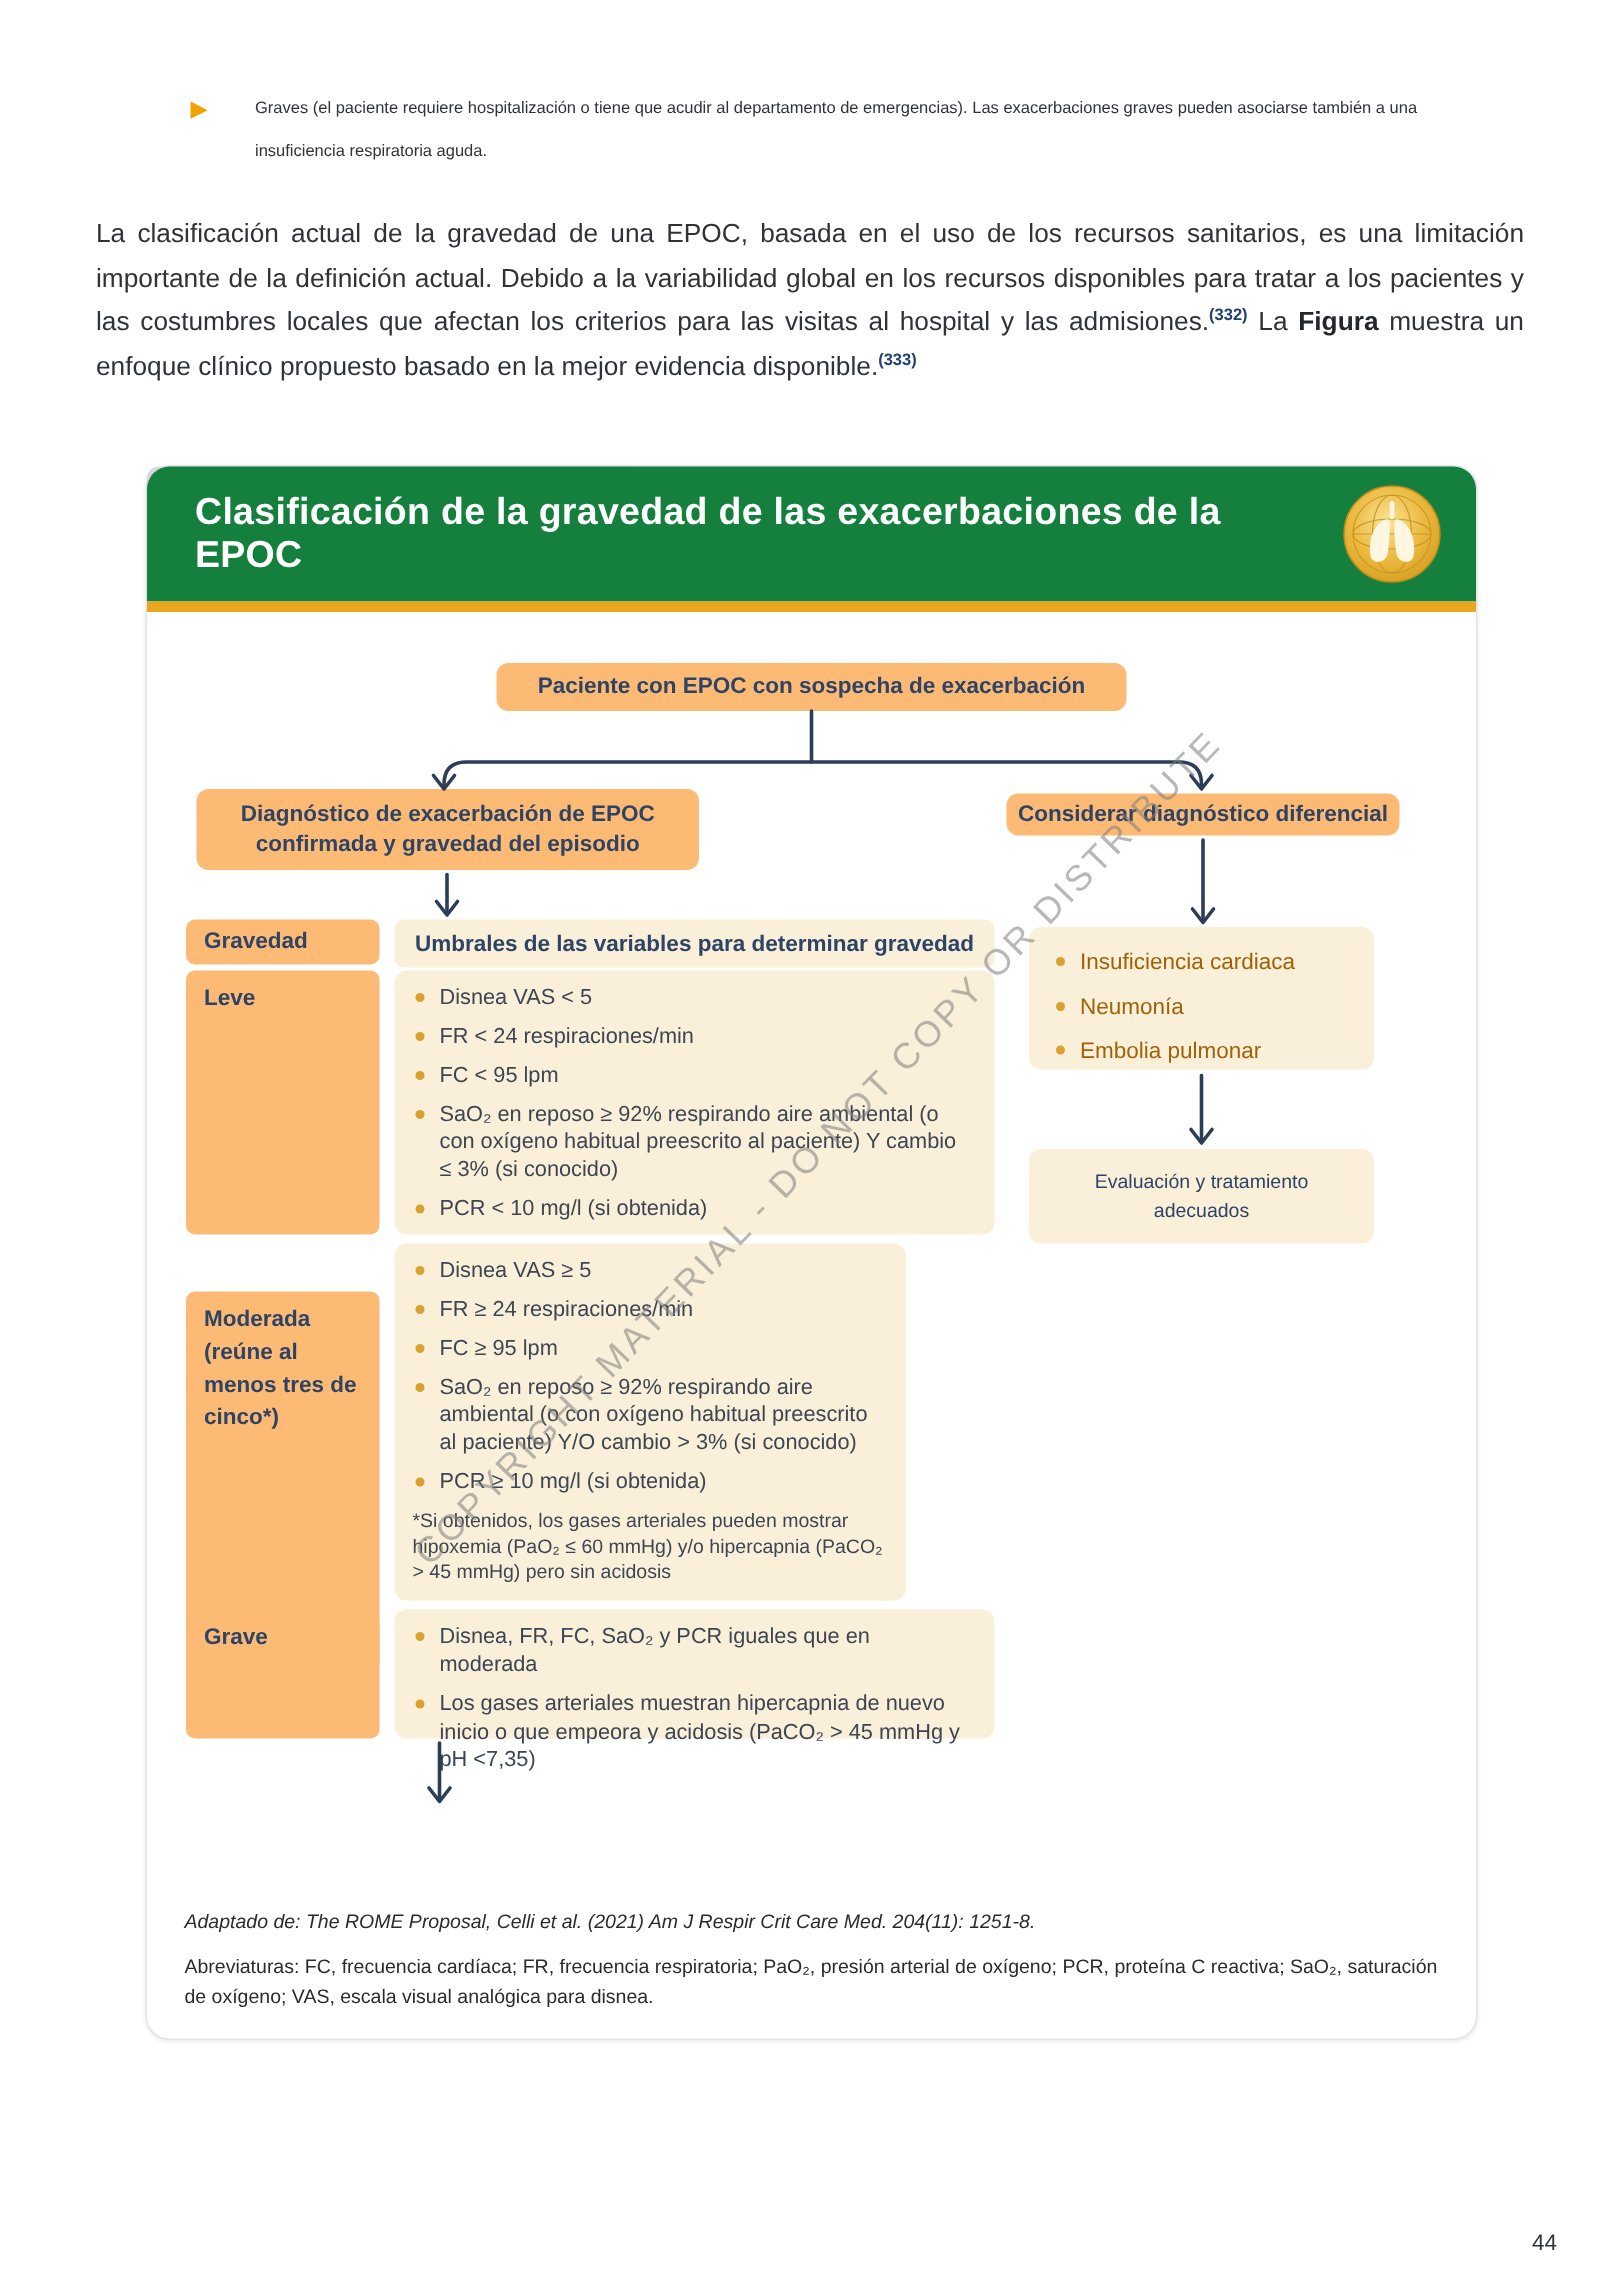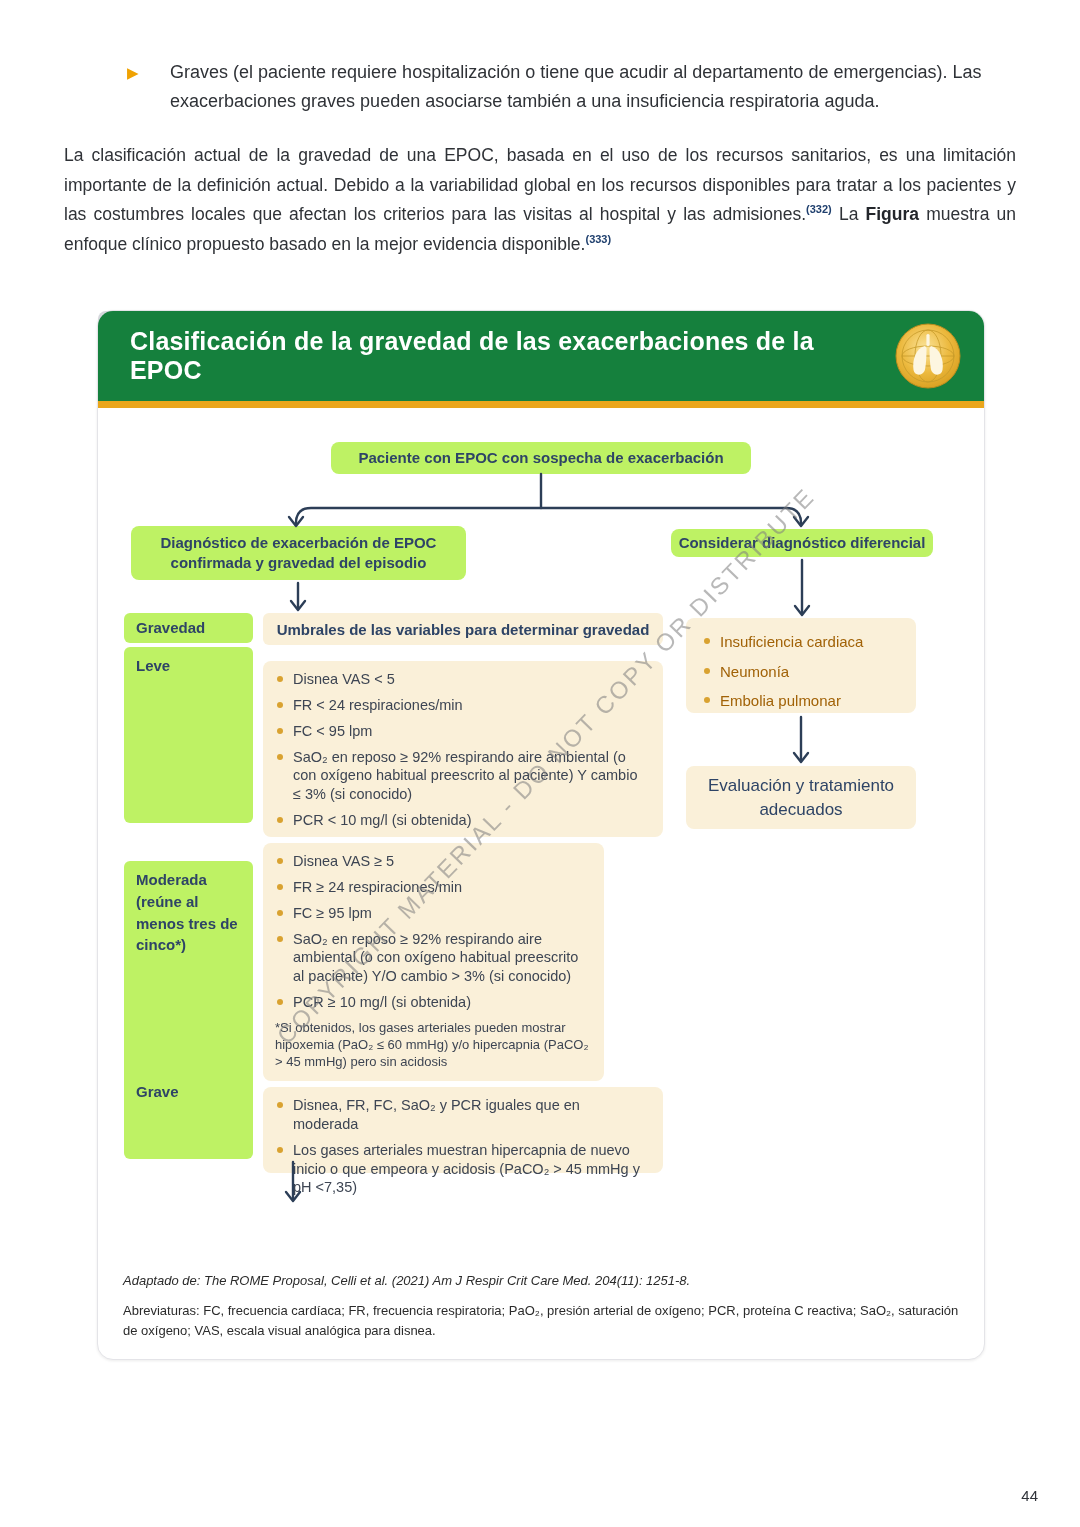--- a/index.html
+++ b/index.html
@@ -7,21 +7,21 @@
   body {
     width:1080px; height:1527px; position:relative;
     font-family:"Liberation Sans", sans-serif; color:#2f3237;
   }
 
   
   .intro-bullet { position:absolute; left:127px; top:58px; width:872px; display:flex; }
   .intro-bullet .tri {
     color:#f0a202; font-size:15px; line-height:29px; width:43px; flex:0 0 43px;
   }
-  .intro-bullet .btext { font-size:18px; line-height:29px; color:#2f3237; }
+  .intro-bullet .btext { font-size:11px; line-height:29px; color:#2f3237; }
 
   .paragraph {
     position:absolute; left:64px; top:141px; width:952px;
     font-size:17.5px; line-height:29.5px; text-align:justify; color:#2f3237;
   }
   .paragraph sup { font-size:11px; font-weight:bold; color:#20406e; vertical-align:super; line-height:0; }
   .paragraph b { font-weight:bold; color:#23262b; }
 
   
   .card {
@@ -33,61 +33,61 @@
     position:absolute; left:0; top:0; width:100%; height:90px;
     background:#15803d; border-radius:15px 15px 0 0;
     display:flex; align-items:center; padding:0 100px 0 32px;
   }
   .card-title h1 { color:#ffffff; font-size:25px; font-weight:bold; letter-spacing:0.2px; }
   .gold-bar { position:absolute; left:0; top:90px; width:100%; height:7px; background:#eaa61c; }
   .logo { position:absolute; right:20px; top:9px; }
 
   
   .gbox {
-    position:absolute; background:#bef264; border-radius:8px;
+    position:absolute; background:#fdba74; border-radius:8px;
     color:#2e4466; font-weight:bold; font-size:15px;
     display:flex; flex-direction:column; align-items:center; justify-content:center;
     text-align:center; line-height:1.35;
   }
   .cbox { position:absolute; background:#faf0d9; border-radius:8px; }
 
   .patient-box { left:233px; top:131px; width:420px; height:32px; }
   .diagnosis-box { left:33px; top:215px; width:335px; height:54px; }
   .differential-box { left:573px; top:218px; width:262px; height:28px; }
 
   .severity-header { left:26px; top:302px; width:129px; height:30px; align-items:flex-start; padding-left:12px; justify-content:center; text-align:left; border-radius:6px; }
   .thresholds-header { left:165px; top:302px; width:400px; height:32px; font-size:15px; font-weight:bold; color:#2e4466; display:flex; align-items:center; justify-content:center; text-align:right; border-radius:6px; }
 
   .row-label { border-radius:6px; align-items:flex-start; justify-content:flex-start; text-align:left; padding:8px 10px 0 12px; line-height:1.45; }
   .label-leve { left:26px; top:336px; width:129px; height:176px; }
   .label-moderada { left:26px; top:520px; width:129px; height:254px;margin-top:30px; }
   .label-grave { left:26px; top:762px; width:129px; height:86px; }
 
-  .row-content { padding:9px 14px 8px 12px;margin-top:14px; }
+  .row-content { padding:9px 14px 8px 12px; }
   .content-leve { left:165px; top:336px; width:400px; height:176px; }
   .content-moderada { left:165px; top:518px; width:341px; height:238px; }
   .content-grave { left:165px; top:762px; width:400px; height:86px; }
 
   ul.bullets { list-style:none; }
   ul.bullets li {
     position:relative; padding-left:18px; margin-bottom:7px;
     font-size:14.5px; line-height:1.3; color:#3d4553;
   }
   ul.bullets li .dot {
     position:absolute; left:2px; top:6px; width:6px; height:6px;
     border-radius:50%; background:#d9a230;
   }
   .row-note { font-size:13px; line-height:1.32; color:#3d4553; margin-top:4px; }
 
   .diff-box { left:588px; top:307px; width:230px; height:95px; padding:14px 10px 8px 16px; }
   .diff-box ul.bullets li { font-size:15px; margin-bottom:10px; color:#a16207; }
   .eval-box {
     left:588px; top:455px; width:230px; height:63px;
     display:flex; align-items:center; justify-content:center; text-align:center;
-    font-size:17px; color:#2e4466; line-height:1.4; padding:6px 14px;
+    font-size:13px; color:#2e4466; line-height:1.4; padding:6px 14px;
   }
 
   .etiology-box { left:33px; top:895px; width:330px; height:52px; border-radius:8px;
     background:#d5d7dc; display:flex; flex-direction:column; align-items:center; justify-content:center; }
   .etiology-box .t1 { font-weight:bold; color:#2e4466; font-size:15px; line-height:1.4; }
   .etiology-box .t2 { color:#3c4454; font-size:14.5px; line-height:1.3; }
 
   .fnote1 { position:absolute; left:25px; top:962px; width:845px;
     font-size:13px; font-style:italic; color:#2b2b2b; }
   .fnote2 { position:absolute; left:25px; top:990px; width:845px;

